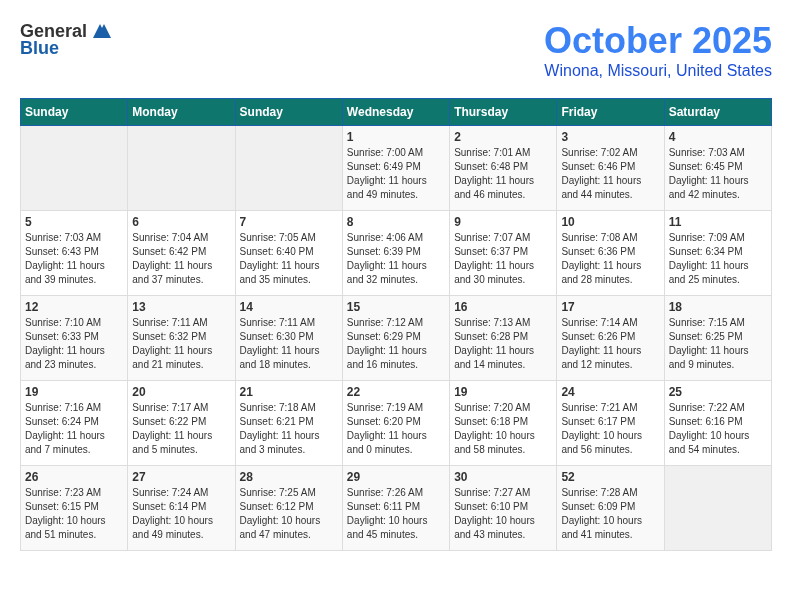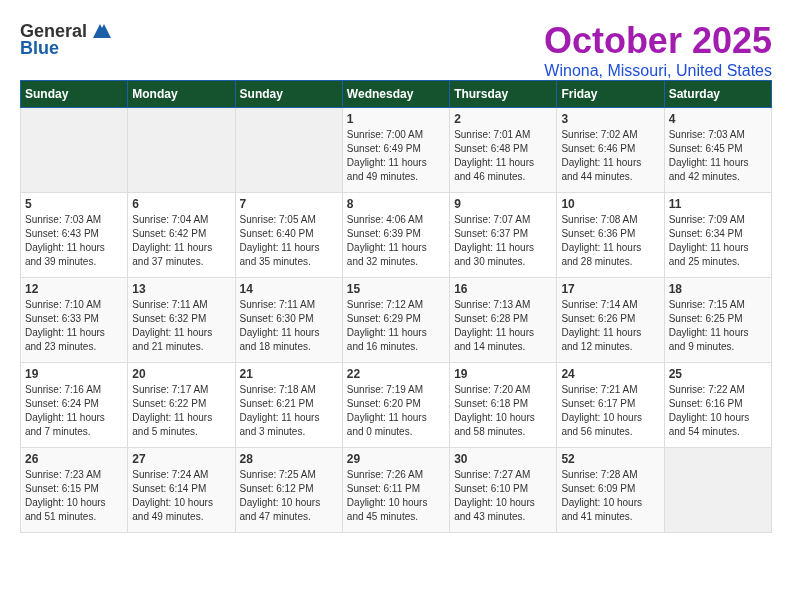--- a/index.html
+++ b/index.html
@@ -7,46 +7,46 @@
       font-family: Arial, sans-serif;
       background: #fff;
       width: 792px;
       min-height: 612px;
       padding: 20px;
     }
     .header-area {
       display: flex;
       justify-content: space-between;
       align-items: flex-start;
-      margin-bottom: 0;
+      margin-bottom: 18px;
     }
     .logo {
       display: flex;
       flex-direction: column;
       align-items: flex-start;
     }
     .title-area {
       text-align: right;
     }
     .month-title {
       font-size: 36px;
       font-weight: bold;
-      color: #a21caf;
+      color: #3b82f6;
     }
     .location-title {
       font-size: 16px;
       color: #1d4ed8;
     }
     table {
       width: 100%;
       border-collapse: collapse;
       table-layout: fixed;
     }
     thead tr {
-      background-color: #14532d;
+      background-color: #0f766e;
     }
     thead th {
       color: #fff;
       font-size: 12px;
       font-weight: bold;
       padding: 6px 4px;
       text-align: left;
       border: 1px solid #1a5fa8;
     }
     tbody tr {

